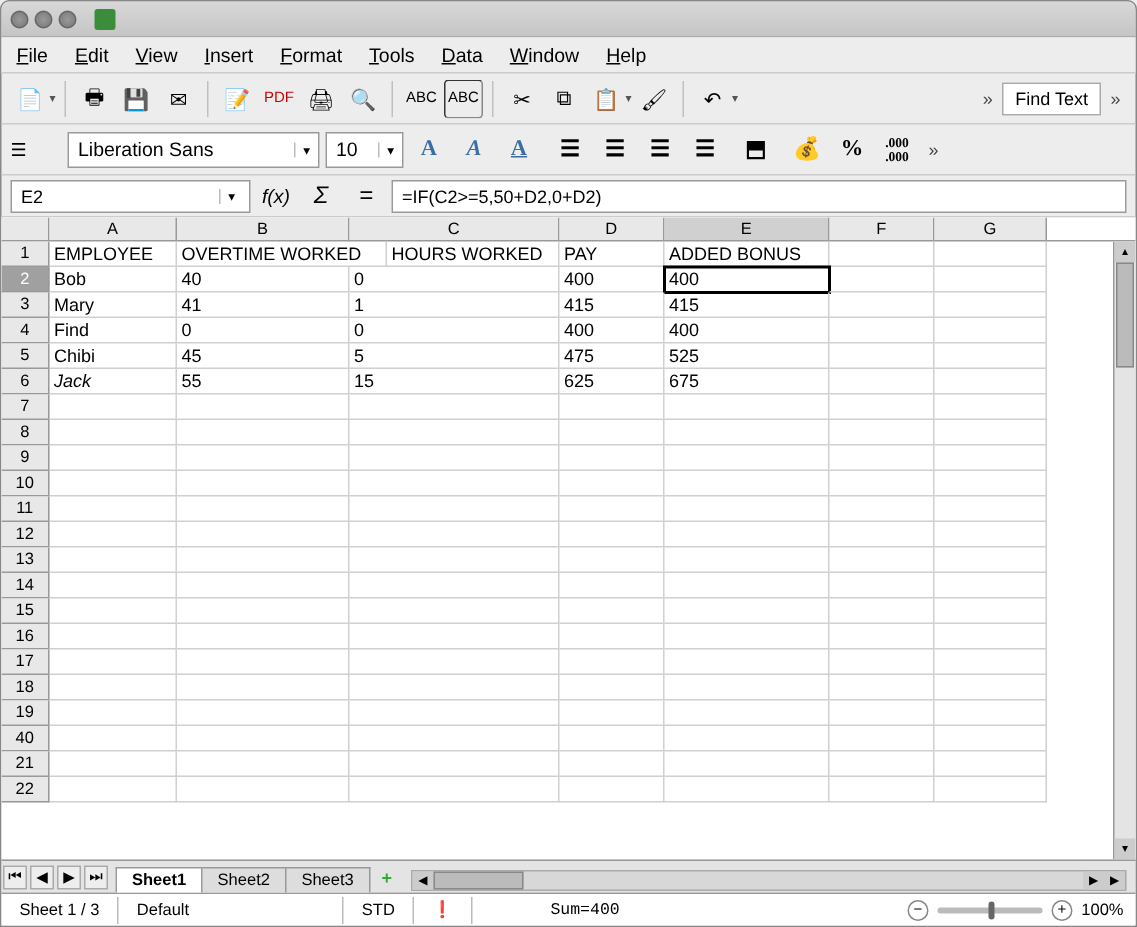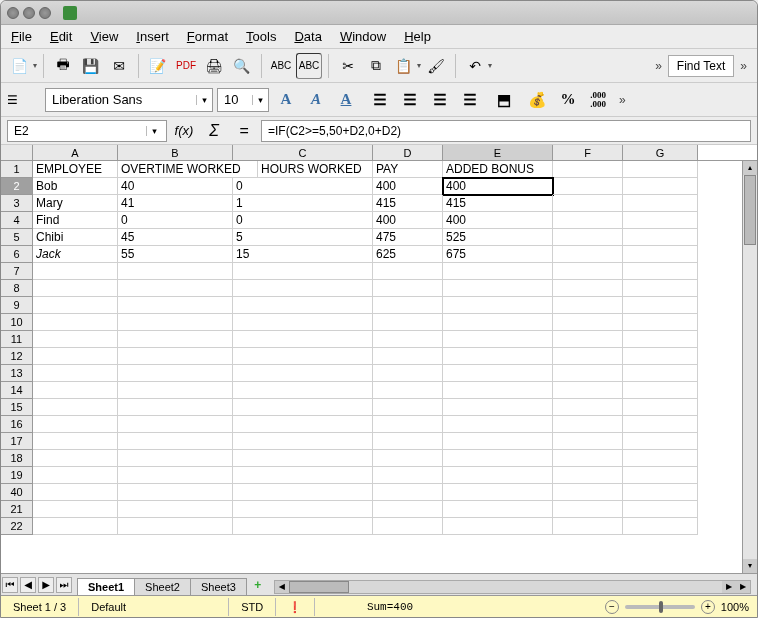--- a/index.html
+++ b/index.html
@@ -45,21 +45,21 @@
 .sheet-nav .nav-btn { width: 16px; height: 16px; display: flex; align-items: center; justify-content: center; font-size: 10px; border: 1px solid #aaa; margin: 2px 1px; background: #eee; cursor: default; }
 .tabs { display: flex; align-items: flex-end; height: 20px; margin-left: 4px; }
 .tab { padding: 2px 10px; font-size: 11px; border: 1px solid #999; border-bottom: none; background: #ddd; margin-right: -1px; cursor: default; position: relative; }
 .tab.active { background: white; font-weight: bold; z-index: 1; }
 .tab-add { width: 16px; height: 16px; display: flex; align-items: center; justify-content: center; color: #3a3; font-weight: bold; cursor: default; margin-left: 4px; }
 .hscroll { flex: 1; height: 14px; margin: 4px 6px 0 8px; background: #d8d8d8; border: 1px solid #aaa; position: relative; cursor: default; }
 .hscroll .thumb { position: absolute; left: 14px; width: 60px; top: 0; bottom: 0; background: #bbb; border: 1px solid #888; }
 .hscroll .arrow-left { position: absolute; left: 0; width: 14px; top: 0; bottom: 0; background: #ccc; font-size: 8px; text-align: center; line-height: 12px; }
 .hscroll .arrow-right { position: absolute; right: 0; width: 14px; top: 0; bottom: 0; background: #ccc; font-size: 8px; text-align: center; line-height: 12px; }
 .hscroll .arrow-right2 { position: absolute; right: 14px; width: 14px; top: 0; bottom: 0; background: #ccc; font-size: 8px; text-align: center; line-height: 12px; }
-.statusbar { display: flex; align-items: center; height: 22px; border-top: 1px solid #999; background: #fef9c3; font-size: 11px; }
+.statusbar { display: flex; align-items: center; height: 22px; border-top: 1px solid #999; background: #ffffff; font-size: 11px; }
 .statusbar .panel { padding: 0 12px; border-right: 1px solid #bbb; height: 18px; line-height: 18px; }
 .statusbar .zoom { display: flex; align-items: center; gap: 6px; padding: 0 8px; margin-left: auto; }
 .statusbar .zoom .slider { width: 70px; height: 4px; background: #bbb; border-radius: 2px; position: relative; }
 .statusbar .zoom .slider::after { content: ""; position: absolute; left: 34px; top: -4px; width: 4px; height: 12px; background: #666; border-radius: 2px; }
 .statusbar .zoom .zbtn { width: 14px; height: 14px; border: 1px solid #888; border-radius: 50%; display: flex; align-items: center; justify-content: center; font-size: 10px; cursor: default; }
 .find-text { border: 1px solid #aaa; padding: 3px 8px; font-size: 12px; background: #fff; cursor: default; }
 .chev { font-size: 12px; color: #444; padding: 0 4px; cursor: default; }
 .grid-wrapper{display:flex;flex:1;overflow:hidden;}
 .vscrollbar{width:15px;background:#e4e4e4;border-left:1px solid #999;display:flex;flex-direction:column;}
 .vscrollbar .va{height:14px;background:#ccc;font-size:8px;text-align:center;line-height:14px;cursor:default;}

